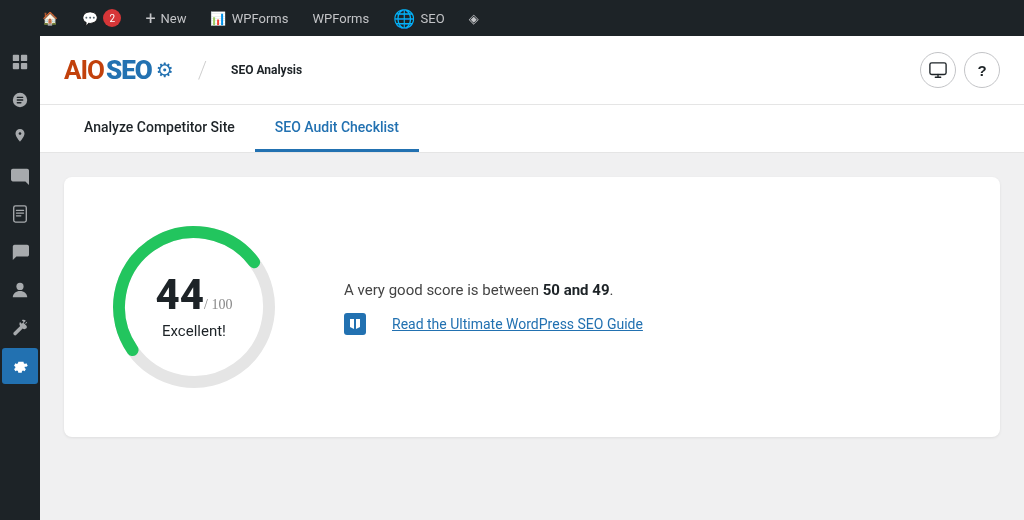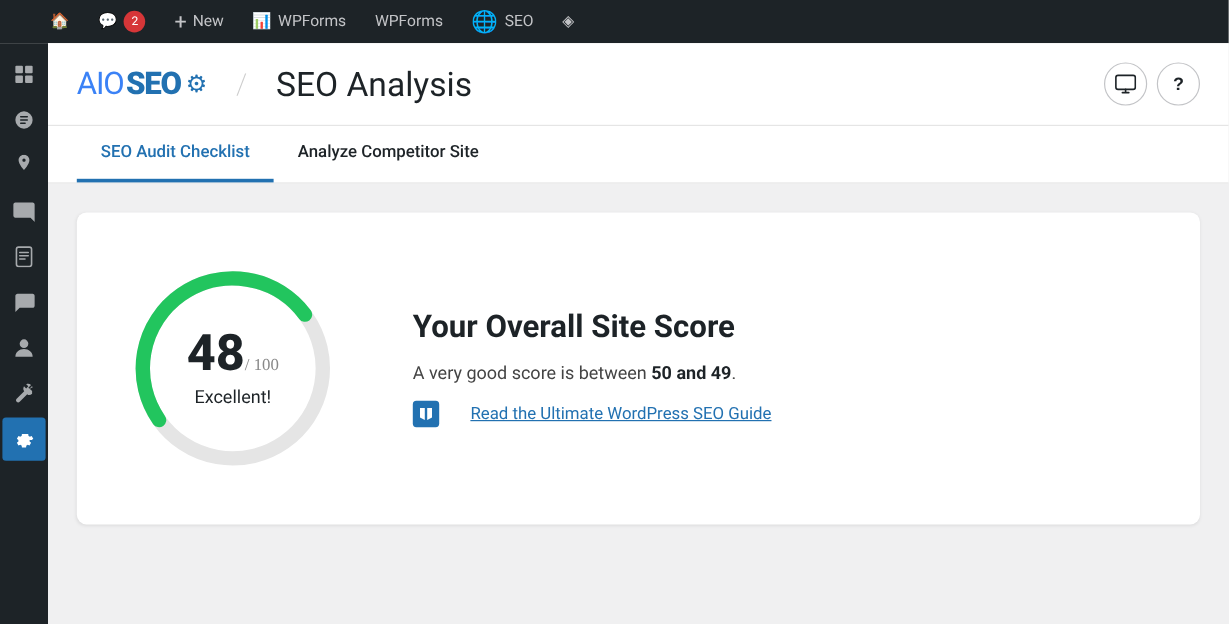--- a/index.html
+++ b/index.html
@@ -89,45 +89,45 @@
       align-items: center;
       gap: 16px;
     }
     .aioseo-logo {
       display: flex;
       align-items: center;
       gap: 2px;
     }
     .logo-aio {
       font-size: 26px;
-      font-weight: 400;
-      color: #3b82f6;
+      font-weight: 700;
+      color: #c2410c;
       letter-spacing: -1px;
     }
     .logo-seo {
       font-size: 26px;
       font-weight: 900;
       color: #2271b1;
       letter-spacing: -1px;
     }
     .logo-gear {
       color: #2271b1;
       font-size: 20px;
       margin-left: 2px;
     }
     .divider {
       color: #ccc;
       font-size: 24px;
       font-weight: 200;
       margin: 0 8px;
     }
     .page-title {
-      font-size: 28px;
-      color: #1d2327;
-      font-weight: 400;
+      font-size: 12px;
+      color: #1d2327;
+      font-weight: 700;
     }
     .header-actions {
       display: flex;
       gap: 8px;
       align-items: center;
     }
     .header-btn {
       width: 36px;
       height: 36px;
       border: 1px solid #c3c4c7;
@@ -379,46 +379,45 @@
               <path d="M7 18h6M10 15v3" stroke="currentColor" stroke-width="1.5" stroke-linecap="round"></path>
             </svg>
         </button>
         <button class="header-btn">
           <span style="font-size:15px;font-weight:600;">?</span>
         </button>
       </div>
     </div>
 
     <div class="tabs-container">
+      <div class="tab">
+        <span>Analyze Competitor Site</span>
+      </div>
       <div class="tab active">
         <span>SEO Audit Checklist</span>
-      </div>
-      <div class="tab">
-        <span>Analyze Competitor Site</span>
       </div>
     </div>
 
     <div class="main-content">
       <div class="score-card">
 
         <div class="score-circle-wrapper">
           <svg viewBox="0 0 180 180">
             <circle class="score-circle-bg" cx="90" cy="90" r="75"></circle>
             <circle class="score-circle-fill" cx="90" cy="90" r="75"></circle>
           </svg>
           <div class="score-text-overlay">
             <div>
-              <span class="score-number">48</span><span class="score-max">/ 100</span>
+              <span class="score-number">44</span><span class="score-max">/ 100</span>
             </div>
             <div class="score-label">Excellent!</div>
           </div>
         </div>
 
         <div class="score-info">
-          <h2>Your Overall Site Score</h2>
           <p>
             <span>A very good score is between </span><strong>50 and 49</strong><span>.</span>
           </p>
           <div class="guide-link">
             <div class="guide-link-icon">
               <svg viewBox="0 0 14 14" xmlns="http://www.w3.org/2000/svg">
                 <path d="M2 2h4v10l-4-2V2zM8 2h4v8l-4 2V2z"></path>
               </svg>
             </div>
             <a href="#">Read the Ultimate WordPress SEO Guide</a>

